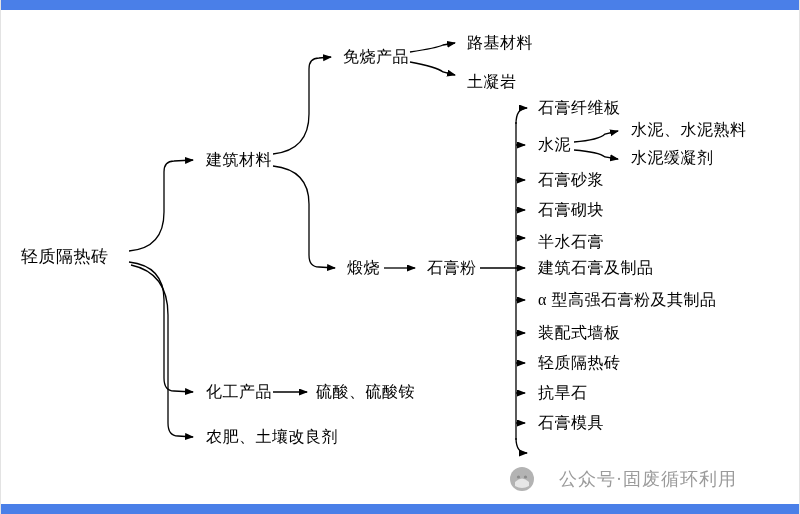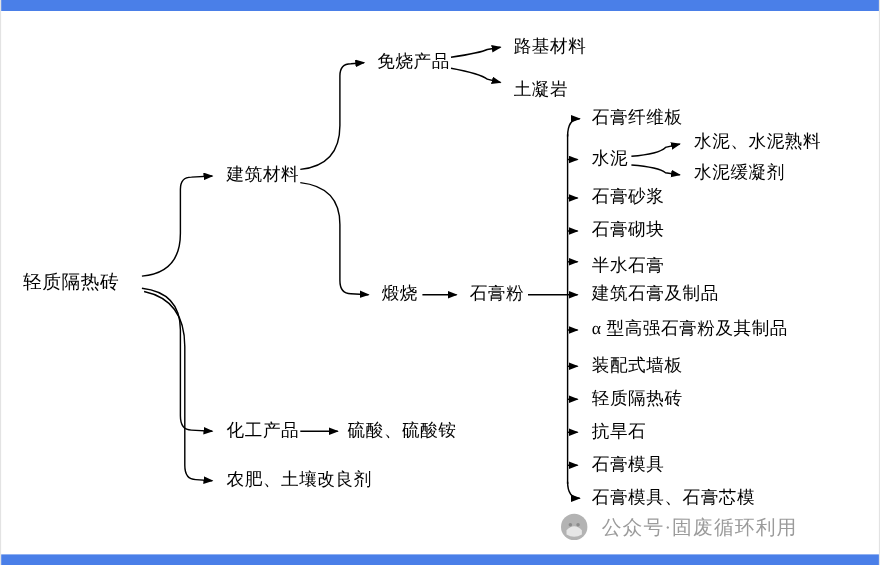--- a/index.html
+++ b/index.html
@@ -11,21 +11,21 @@
   .bar{position:absolute;left:0;width:800px;height:10px;background:#4a7fe8;}
   .bar.top{top:0;}
   .bar.bottom{top:504;bottom:0;top:auto;}
   svg.lines{position:absolute;left:0;top:0;}
   .node{
     position:absolute;font-size:16px;line-height:20px;color:#000;
     white-space:nowrap;letter-spacing:0.5px;
   }
   .node.root{font-size:17px;}
   .watermark{
-    position:absolute;left:508px;top:465px;display:flex;align-items:center;gap:12px;
+    position:absolute;left:508px;top:465px;display:flex;align-items:center;gap:24px;
     color:#9b9b9b;
   }
   .watermark .wm-text{font-size:18px;letter-spacing:1px;line-height:28px;}
 </style>
 </head>
 <body>
 
 <div class="stage">
 
   <div class="bar top"></div>
@@ -85,21 +85,20 @@
   <div class="node" style="left:630px;top:148px">水泥缓凝剂</div>
   <div class="node" style="left:537px;top:170px">石膏砂浆</div>
   <div class="node" style="left:537px;top:200px">石膏砌块</div>
   <div class="node" style="left:537px;top:232px">半水石膏</div>
   <div class="node" style="left:537px;top:258px">建筑石膏及制品</div>
   <div class="node" style="left:537px;top:290px">α 型高强石膏粉及其制品</div>
   <div class="node" style="left:537px;top:323px">装配式墙板</div>
   <div class="node" style="left:537px;top:353px">轻质隔热砖</div>
   <div class="node" style="left:537px;top:383px">抗旱石</div>
   <div class="node" style="left:537px;top:413px">石膏模具</div>
-  <div class="node" style="left:537px;top:443px">石膏模具、石膏芯模</div>
   <div class="node" style="left:205px;top:382px">化工产品</div>
   <div class="node" style="left:205px;top:427px">农肥、土壤改良剂</div>
   <div class="node" style="left:315px;top:382px">硫酸、硫酸铵</div>
 
   <div class="watermark">
     <svg width="26" height="26" viewBox="0 0 26 26">
       <circle cx="13" cy="13" r="12" fill="#b3b3b3"></circle>
       <path d="M6 16 Q13 9 20 16 L20 20 Q13 24 6 20 Z" fill="#e6e6e6"></path>
       <circle cx="9.5" cy="11" r="1.6" fill="#8a8a8a"></circle>
       <circle cx="16.5" cy="11" r="1.6" fill="#8a8a8a"></circle>

